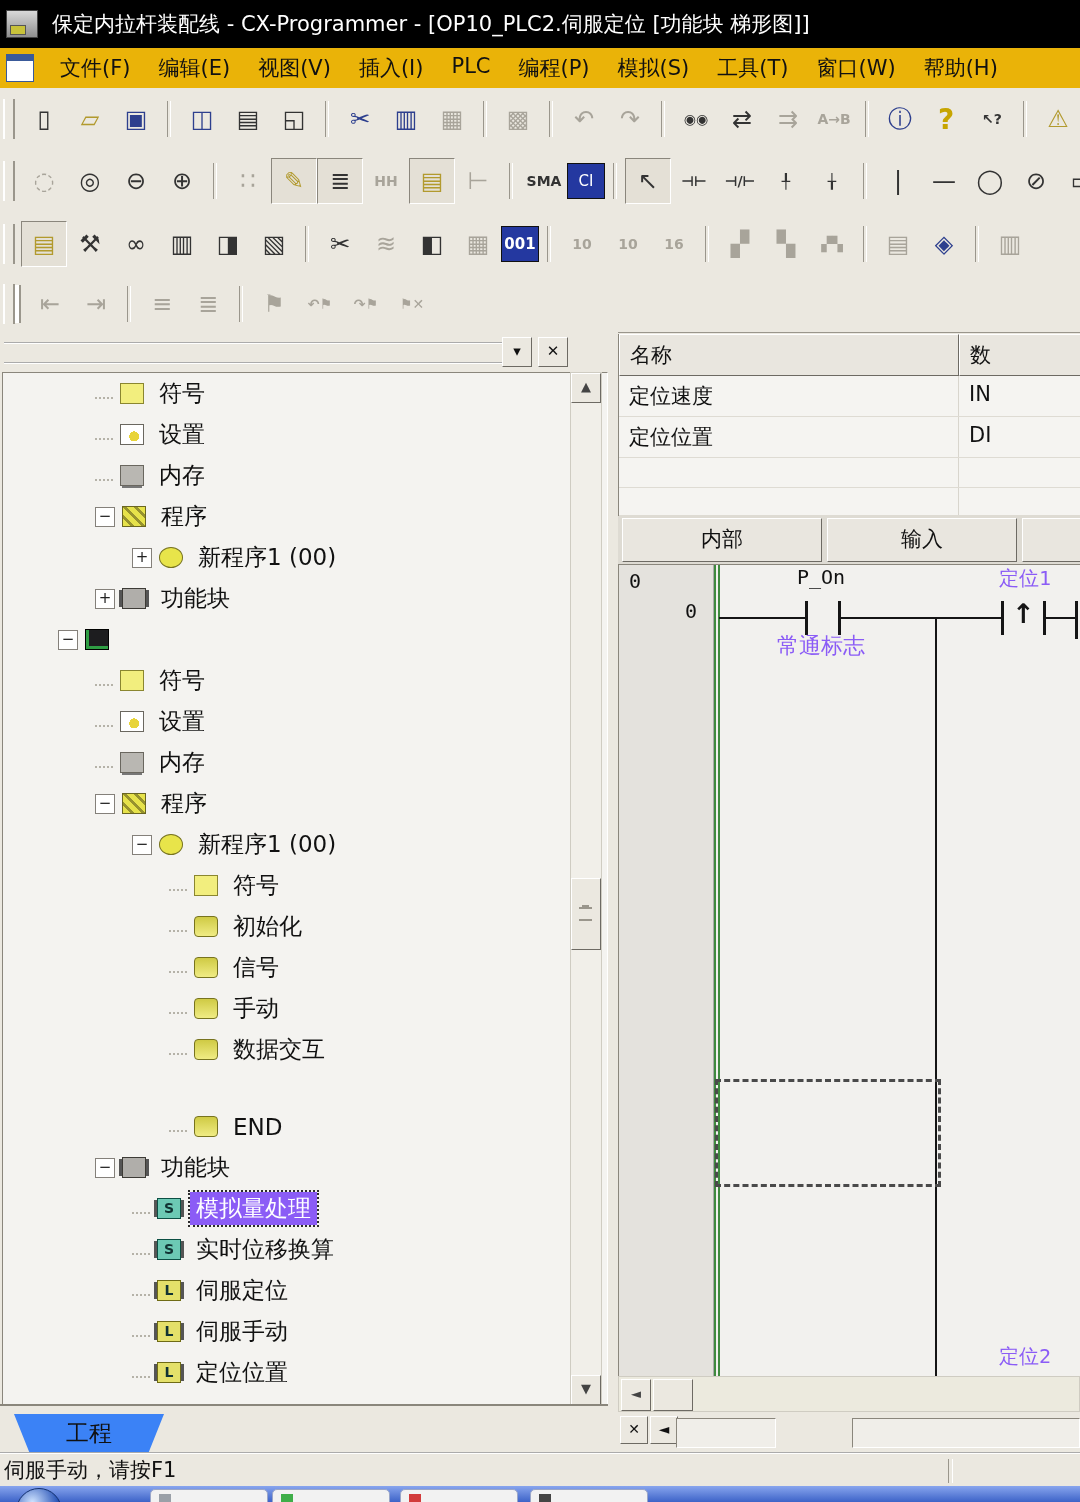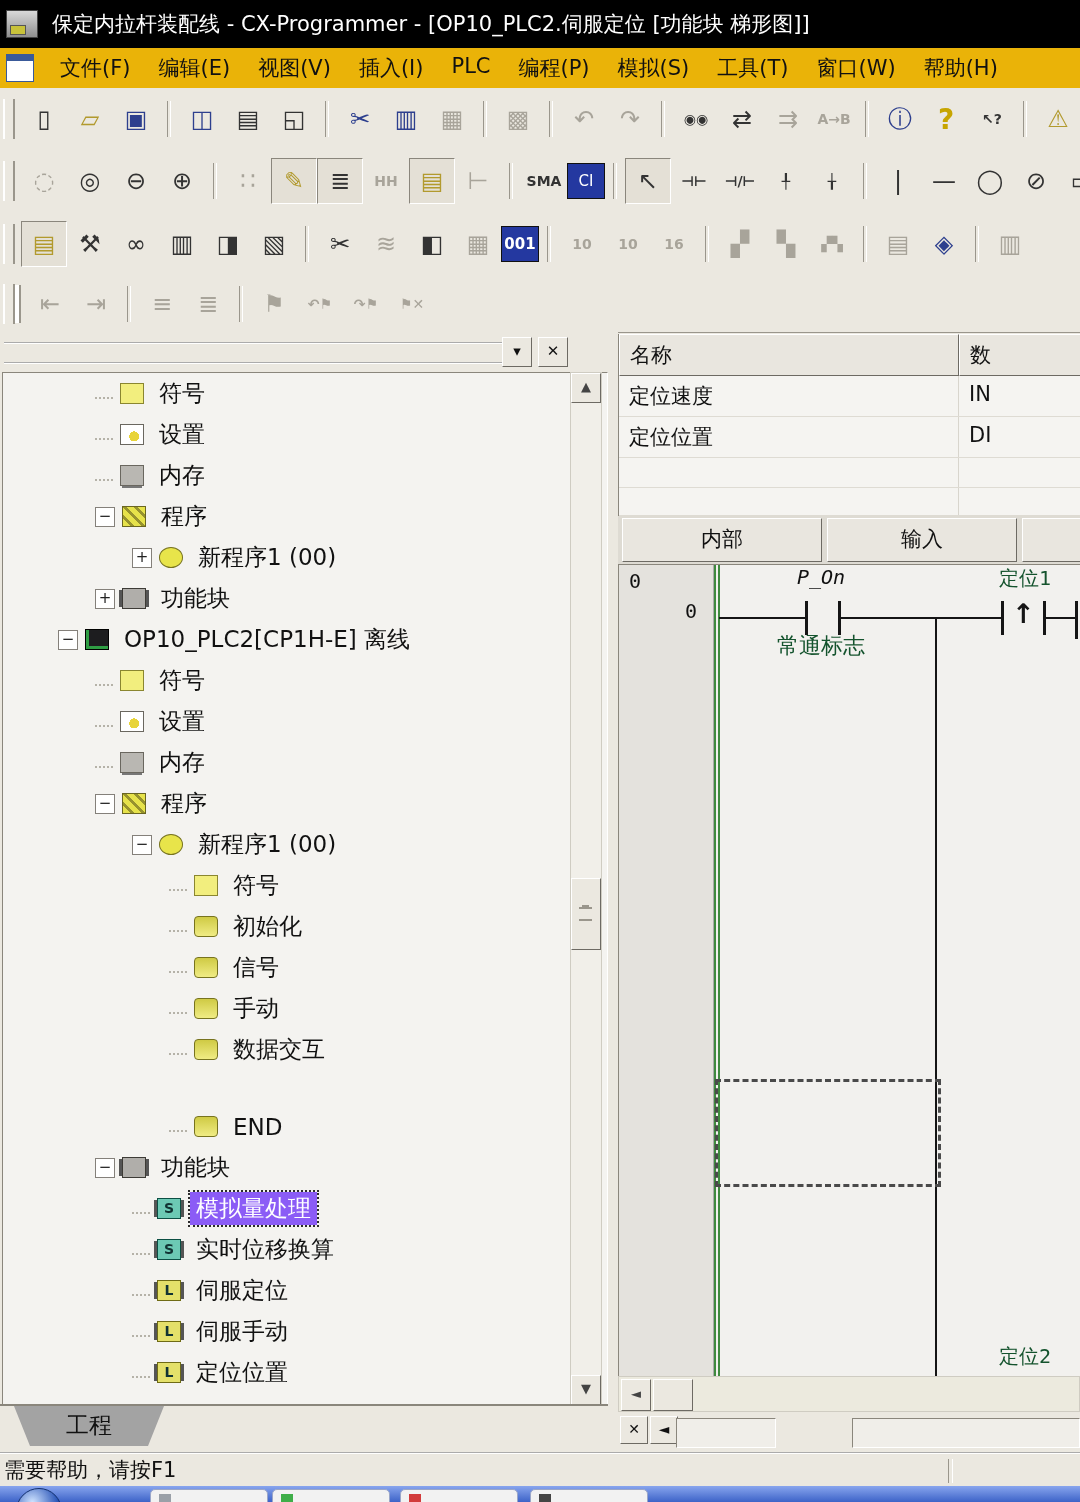--- a/index.html
+++ b/index.html
@@ -64,21 +64,21 @@
   .vscroll{position:absolute;right:6px;top:40px;width:30px;height:1032px;background:#f1efe9;
     border:1px solid #cfccc2;}
   .sbtn{position:absolute;left:0;width:28px;height:28px;background:#ebe8e0;border:1px solid;
     border-color:#fff #6d6a63 #6d6a63 #fff;text-align:center;font-size:13px;line-height:26px;color:#444;}
   .thumb{position:absolute;left:0;top:505px;width:28px;height:70px;background:#ebe8e0;border:1px solid;
     border-color:#fff #6d6a63 #6d6a63 #fff;}
   .thumb:after{content:"";position:absolute;left:7px;top:28px;width:13px;height:10px;
     border-top:2px solid #9a968c;border-bottom:2px solid #9a968c;box-shadow:0 -5px 0 -3px #9a968c;}
   
   .treetabs{position:absolute;left:0;top:1072px;width:608px;height:48px;border-top:2px solid #8a867c;background:#ebe8e0;}
-  .ptab{position:absolute;left:14px;top:0;width:150px;height:40px;background:#a3a3a3;
+  .ptab{position:absolute;left:14px;top:8px;width:150px;height:40px;background:#3b82f6;
     clip-path:polygon(0 0,100% 0,calc(100% - 16px) 100%,16px 100%);
     text-align:center;font-size:23px;line-height:38px;}
   
   .vsplit{position:absolute;left:608px;top:332px;width:10px;height:1120px;background:#ebe8e0;}
   
   .vartable{position:absolute;left:618px;top:334px;width:462px;height:182px;background:#f5f4f1;
     border-left:1px solid #8a867c;display:flex;flex-direction:column;font-size:21px;}
   .vrow{display:flex;flex:none;}
   .vcell{box-sizing:border-box;padding:6px 10px;white-space:nowrap;overflow:hidden;}
   .vname{width:340px;flex:none;border-right:1px solid #d8d5cd;}
@@ -93,21 +93,21 @@
     border-top:1px solid #8a867c;border-left:1px solid #8a867c;overflow:hidden;}
   .lmargin{position:absolute;left:0;top:0;width:94px;height:100%;background:#e4e2dd;border-right:1px solid #aaa;}
   .rungno{position:absolute;left:10px;top:4px;font:20px "DejaVu Sans Mono",monospace;}
   .stepno{position:absolute;left:52px;top:34px;width:26px;text-align:right;font:20px "DejaVu Sans Mono",monospace;}
   .busbar{position:absolute;left:95px;top:0;width:6px;height:100%;
     background:linear-gradient(90deg,#3f8a3f 0 2px,#f2f1ee 2px 4px,#3f8a3f 4px 6px);}
   .wire{position:absolute;height:2px;background:#151515;top:52px;}
   .cbar{position:absolute;width:3px;height:34px;top:36px;background:#151515;}
   .vwire{position:absolute;width:2px;background:#151515;}
   .lad-label{position:absolute;font:20px "DejaVu Sans Mono",monospace;text-align:center;}
-  .blue{color:#14532d;text-align:center;}
+  .blue{color:#8b5cf6;text-align:center;}
   .uparrow{position:absolute;font-size:27px;font-weight:bold;color:#151515;}
   .hatch{position:absolute;left:96px;top:514px;width:220px;height:102px;border:3px dashed #4a4a4a;}
   
   .hscroll{position:absolute;left:618px;top:1376px;width:462px;height:36px;background:#eceade;
     border:1px solid #cfccc2;box-sizing:border-box;}
   .hbtn{position:absolute;left:2px;top:2px;width:28px;height:30px;background:#ebe8e0;border:1px solid;
     border-color:#fff #6d6a63 #6d6a63 #fff;text-align:center;line-height:28px;font-size:13px;color:#444;}
   .hthumb{position:absolute;left:34px;top:2px;width:38px;height:30px;background:#ebe8e0;border:1px solid;
     border-color:#fff #6d6a63 #6d6a63 #fff;}
   
@@ -289,21 +289,20 @@
           <span class="tlabel">新程序1 (00)</span>
         </div>
         <div class="trow" style="padding-left: 92px;">
           <span class="exp">+</span>
           <span class="tico fbfolder"></span>
           <span class="tlabel">功能块</span>
         </div>
         <div class="trow" style="padding-left: 55px;">
           <span class="exp">−</span>
           <span class="tico plc"></span>
-          <span class="tlabel">OP10_PLC2[CP1H-E] 离线</span>
         </div>
         <div class="trow" style="padding-left: 92px;">
           <span class="conn"></span>
           <span class="tico symbols"></span>
           <span class="tlabel">符号</span>
         </div>
         <div class="trow" style="padding-left: 92px;">
           <span class="conn"></span>
           <span class="tico settings"></span>
           <span class="tlabel">设置</span>
@@ -430,21 +429,21 @@
     <span class="rungno">0</span>
     <span class="stepno">0</span>
     <div class="busbar"></div>
 
     <span class="wire" style="left:100px;width:88px;"></span>
     <span class="wire" style="left:221px;width:163px;"></span>
     <span class="wire" style="left:427px;width:29px;"></span>
 
     <span class="cbar" style="left:186px;"></span>
     <span class="cbar" style="left:219px;"></span>
-    <span class="lad-label" style="left:146px;top:0px;width:112px;font-style:italic;">P_On</span>
+    <span class="lad-label" style="left:146px;top:0px;width:112px;">P_On</span>
     <span class="lad-label blue" style="left:134px;top:66px;width:136px;font-size:22px;">常通标志</span>
 
     <span class="vwire" style="left:316px;top:52px;height:760px;"></span>
 
     <span class="cbar" style="left:382px;"></span>
     <span class="cbar" style="left:424px;"></span>
     <span class="uparrow" style="left:393px;top:33px;">↑</span>
     <span class="lad-label blue" style="left:356px;top:0px;width:100px;">定位1</span>
     <span class="cbar" style="left:456px;height:38px;"></span>
 
@@ -458,21 +457,21 @@
   </div>
 
   <div class="fbbar">
     <span class="fbbtn" style="left:2px;">✕</span>
     <span class="fbbtn" style="left:32px;">◄</span>
     <span class="fbfield" style="left:58px;width:100px;"></span>
     <span class="fbfield" style="left:234px;width:228px;"></span>
   </div>
 
   <div class="statusbar">
-    <span>需要帮助，请按F1</span>
+    <span>伺服手动，请按F1</span>
     <span class="stdiv"></span>
   </div>
 
   <div class="taskbar">
     <span class="orb"></span>
     <span id="tkbtns"><span class="tkbtn" style="left: 150px;">
           <i style="background: rgb(154, 160, 168);"></i>
         </span><span class="tkbtn" style="left: 272px;">
           <i style="background: rgb(63, 174, 73);"></i>
         </span><span class="tkbtn" style="left: 400px;">

